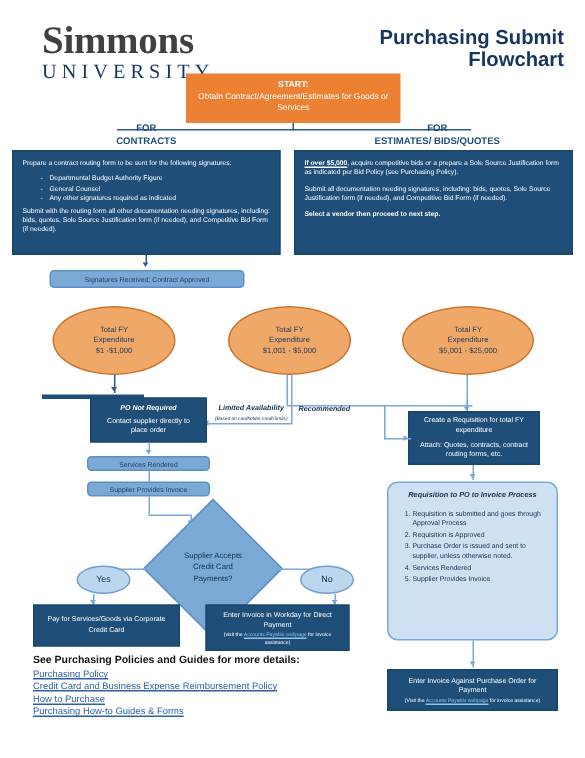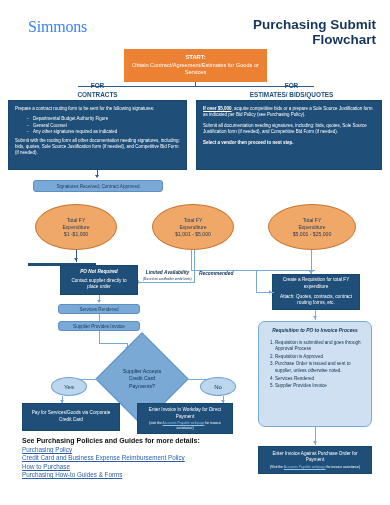--- a/index.html
+++ b/index.html
@@ -8,21 +8,21 @@
     font-family:"Liberation Sans", sans-serif;
     position:relative;overflow:hidden;
     -webkit-font-smoothing:antialiased;
   }
   .abs{position:absolute;box-sizing:border-box;}
 
   
   #logo{left:28px;top:14px;width:170px;}
   #logo .word{
     font-family:"Liberation Serif", serif;
-    font-weight:normal;font-size:16px;color:#3b82f6;
+    font-weight:bold;font-size:26px;color:#404040;
     letter-spacing:-0.2px;line-height:26px;
   }
   #logo .sub{
     font-family:"Liberation Serif", serif;
     font-size:13.5px;color:#16355e;letter-spacing:3.4px;
     line-height:16px;
   }
   #doc-title{
     right:14px;top:17px;width:180px;text-align:right;
     font-weight:bold;font-size:13.5px;color:#16355e;line-height:15px;
@@ -134,20 +134,21 @@
   #footer a{
     display:block;color:#2c5fa8;font-size:6.3px;line-height:8.4px;
     text-decoration:underline;
   }
 </style>
 </head>
 <body>
 
 <div class="abs" id="logo">
   <div class="word">Simmons</div>
+  <div class="sub">UNIVERSITY</div>
 </div>
 <div class="abs" id="doc-title">Purchasing Submit Flowchart</div>
 
 <div class="abs orangebox" style="left:124px;top:49px;width:143px;height:33px;">
   <b>START:</b>
   <span>Obtain Contract/Agreement/Estimates for Goods or Services</span>
 </div>
 
 <div class="abs hline" style="left:78px;top:86px;width:236px;background:#2e5c8a;"></div>
 <div class="abs vline-d" style="left:195px;top:82px;height:5px;"></div>

